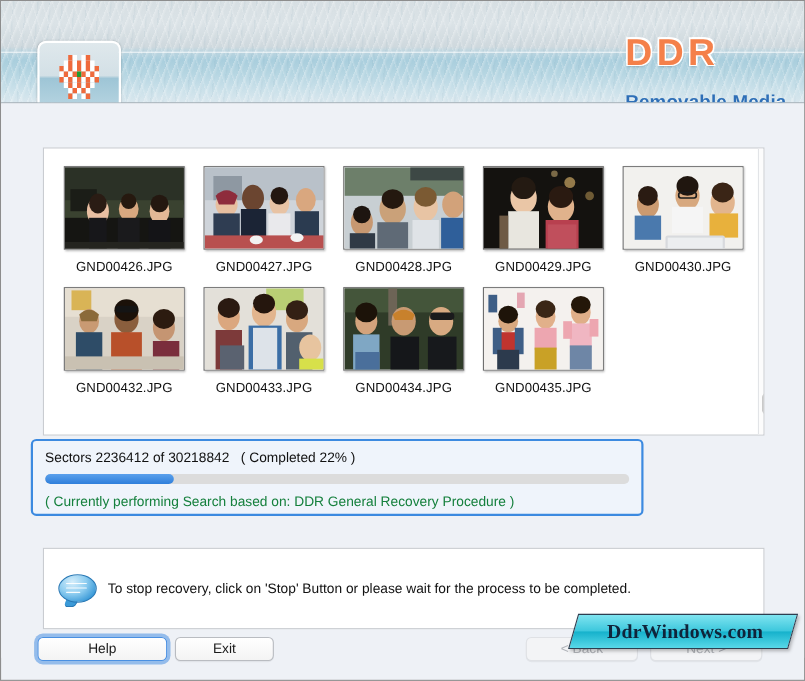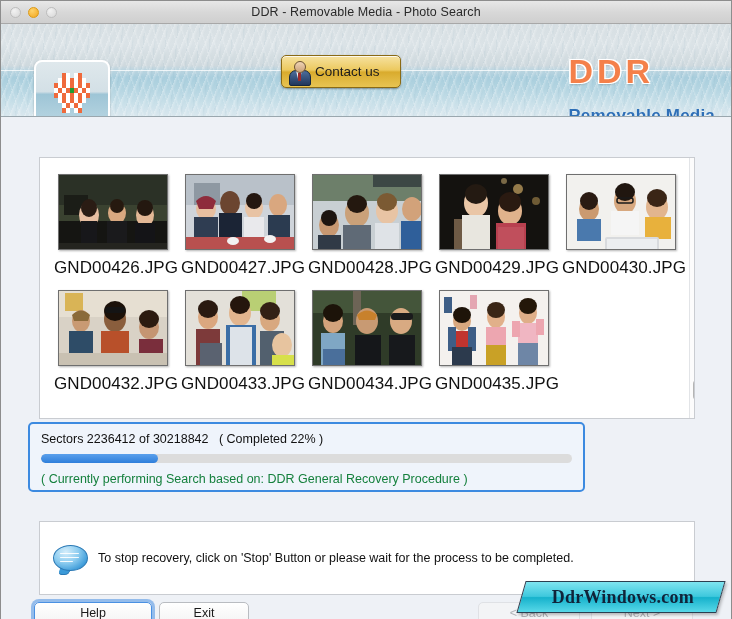--- a/index.html
+++ b/index.html
@@ -102,21 +102,21 @@
   }
   .grid{flex:1;padding:16px 0 0 14px;box-sizing:border-box;}
   .row{display:flex;}
   .cell{width:118px;margin-right:9px;text-align:center;}
   .thumb{
     width:110px;height:76px;margin:0 auto;box-sizing:border-box;
     border:1px solid #6f6f6f;box-shadow:1px 1px 2px rgba(0,0,0,.3);
     overflow:hidden;position:relative;
   }
   .thumb svg{display:block;width:110px;height:76px;}
-  .fname{margin-top:8px;font-size:17px;color:#111;letter-spacing:.1px;}
+  .fname{margin-top:8px;font-size:12px;color:#111;letter-spacing:.1px;}
 
   .scrolltrack{
     width:14px;border-left:1px solid #e2e4e7;background:#fcfcfc;position:relative;
   }
   .scrollthumb{
     position:absolute;left:3px;width:8px;height:20px;border-radius:4px;background:#b4b4b4;bottom:18px;
   }
 
   
   .progressbox{
@@ -177,28 +177,20 @@
   .watermark span{
     transform:skewX(16deg);
     font-family:"Liberation Serif", serif;font-size:18px;font-weight:bold;color:#10243a;letter-spacing:.2px;
   }
 </style>
 </head>
 <body>
 
 <div class="window">
 
-  <div class="titlebar">
-    <div class="lights">
-      <div class="light l-close"></div>
-      <div class="light l-min"></div>
-      <div class="light l-max"></div>
-    </div>
-    <div class="titletext">DDR - Removable Media - Photo Search</div>
-  </div>
 
   <div class="header">
     <div class="streaks"></div>
     <div class="glassline"></div>
 
     <div class="apptile">
       <table class="flower" cellspacing="0" cellpadding="0">
         <tbody>
             <tr>
               <td></td>
@@ -285,29 +277,20 @@
               <td></td>
               <td style="background:#fff"></td>
               <td style="background:#ef6a3c"></td>
               <td></td>
               <td></td>
             </tr>
       </tbody>
         </table>
     </div>
 
-    <div class="contact">
-      <span class="person">
-        <span class="body"></span>
-          <span class="shirt"></span>
-          <span class="tie"></span>
-          <span class="head"></span>
-      </span>
-      <span class="label">Contact us</span>
-    </div>
 
     <div class="brand">
       <div class="ddr">DDR</div>
       <div class="sub">Removable Media</div>
     </div>
   </div>
 
   <div class="body">
 
     <div class="photopanel">

